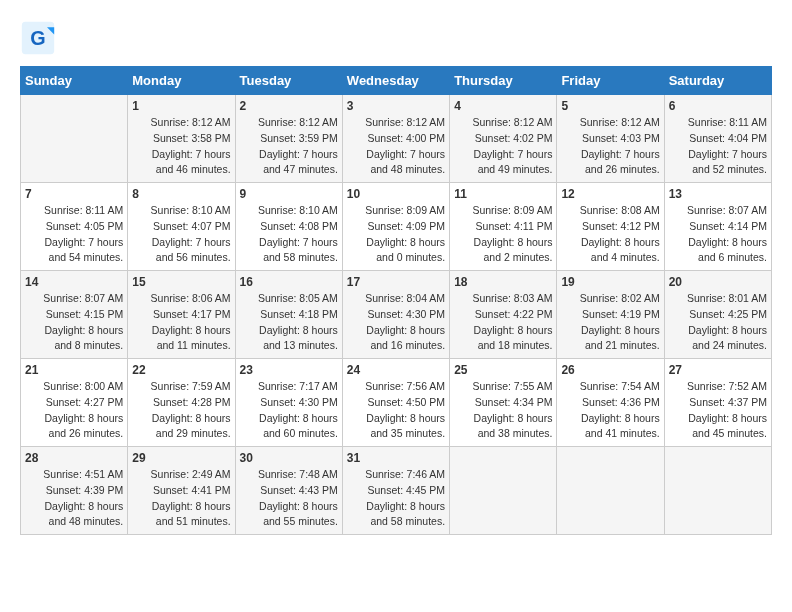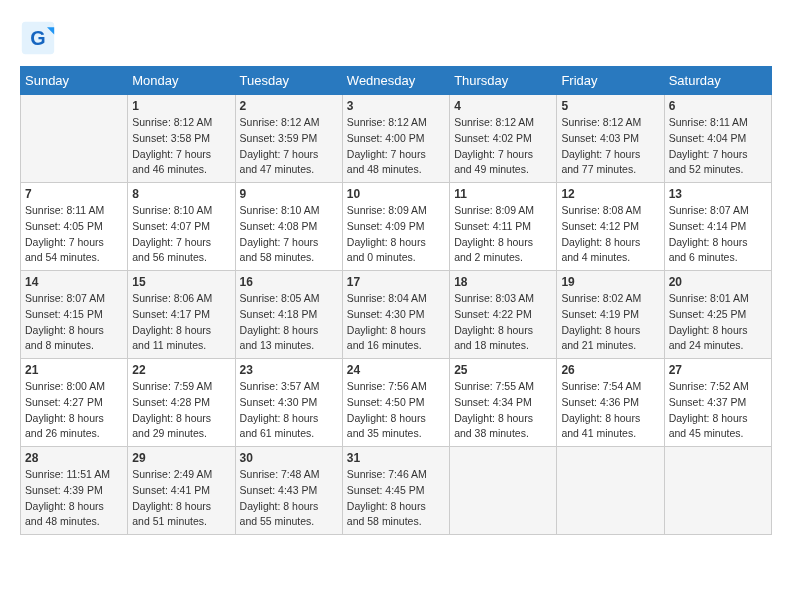--- a/index.html
+++ b/index.html
@@ -48,21 +48,21 @@
     }
     table {
       width: 100%;
       border-collapse: collapse;
       table-layout: fixed;
     }
     thead tr th {
       background-color: #2979bf;
       color: #fff;
       font-size: 13px;
-      font-weight: normal;
+      font-weight: bold;
       padding: 6px 4px;
       text-align: left;
       border: 1px solid #2979bf;
     }
     tbody tr td {
       vertical-align: top;
       border: 1px solid #ccc;
       padding: 4px 4px;
       font-size: 10.5px;
       color: #333;
@@ -75,20 +75,21 @@
       background-color: #fff;
     }
     .day-number {
       font-size: 12px;
       font-weight: bold;
       display: block;
       margin-bottom: 2px;
     }
     .day-info {
       line-height: 1.5;
+      text-align: right;
     }
     .empty-cell {
       background-color: #f5f5f5;
     }
   </style>
 </head>
 <body>
 
 <div class="header-section">
   <div class="logo">
@@ -153,21 +154,21 @@
           <span>Sunrise: 8:12 AM</span><br>
           <span>Sunset: 4:02 PM</span><br>
           <span>Daylight: 7 hours and 49 minutes.</span>
         </div>
       </td>
         <td>
         <span class="day-number">5</span>
         <div class="day-info">
           <span>Sunrise: 8:12 AM</span><br>
           <span>Sunset: 4:03 PM</span><br>
-          <span>Daylight: 7 hours and 77 minutes.</span>
+          <span>Daylight: 7 hours and 26 minutes.</span>
         </div>
       </td>
         <td>
         <span class="day-number">6</span>
         <div class="day-info">
           <span>Sunrise: 8:11 AM</span><br>
           <span>Sunset: 4:04 PM</span><br>
           <span>Daylight: 7 hours and 52 minutes.</span>
         </div>
       </td>
@@ -301,23 +302,23 @@
         <span class="day-number">22</span>
         <div class="day-info">
           <span>Sunrise: 7:59 AM</span><br>
           <span>Sunset: 4:28 PM</span><br>
           <span>Daylight: 8 hours and 29 minutes.</span>
         </div>
       </td>
         <td>
         <span class="day-number">23</span>
         <div class="day-info">
-          <span>Sunrise: 3:57 AM</span><br>
+          <span>Sunrise: 7:17 AM</span><br>
           <span>Sunset: 4:30 PM</span><br>
-          <span>Daylight: 8 hours and 61 minutes.</span>
+          <span>Daylight: 8 hours and 60 minutes.</span>
         </div>
       </td>
         <td>
         <span class="day-number">24</span>
         <div class="day-info">
           <span>Sunrise: 7:56 AM</span><br>
           <span>Sunset: 4:50 PM</span><br>
           <span>Daylight: 8 hours and 35 minutes.</span>
         </div>
       </td>
@@ -343,21 +344,21 @@
           <span>Sunrise: 7:52 AM</span><br>
           <span>Sunset: 4:37 PM</span><br>
           <span>Daylight: 8 hours and 45 minutes.</span>
         </div>
       </td>
       </tr>
       <tr>
         <td>
         <span class="day-number">28</span>
         <div class="day-info">
-          <span>Sunrise: 11:51 AM</span><br>
+          <span>Sunrise: 4:51 AM</span><br>
           <span>Sunset: 4:39 PM</span><br>
           <span>Daylight: 8 hours and 48 minutes.</span>
         </div>
       </td>
         <td>
         <span class="day-number">29</span>
         <div class="day-info">
           <span>Sunrise: 2:49 AM</span><br>
           <span>Sunset: 4:41 PM</span><br>
           <span>Daylight: 8 hours and 51 minutes.</span>

